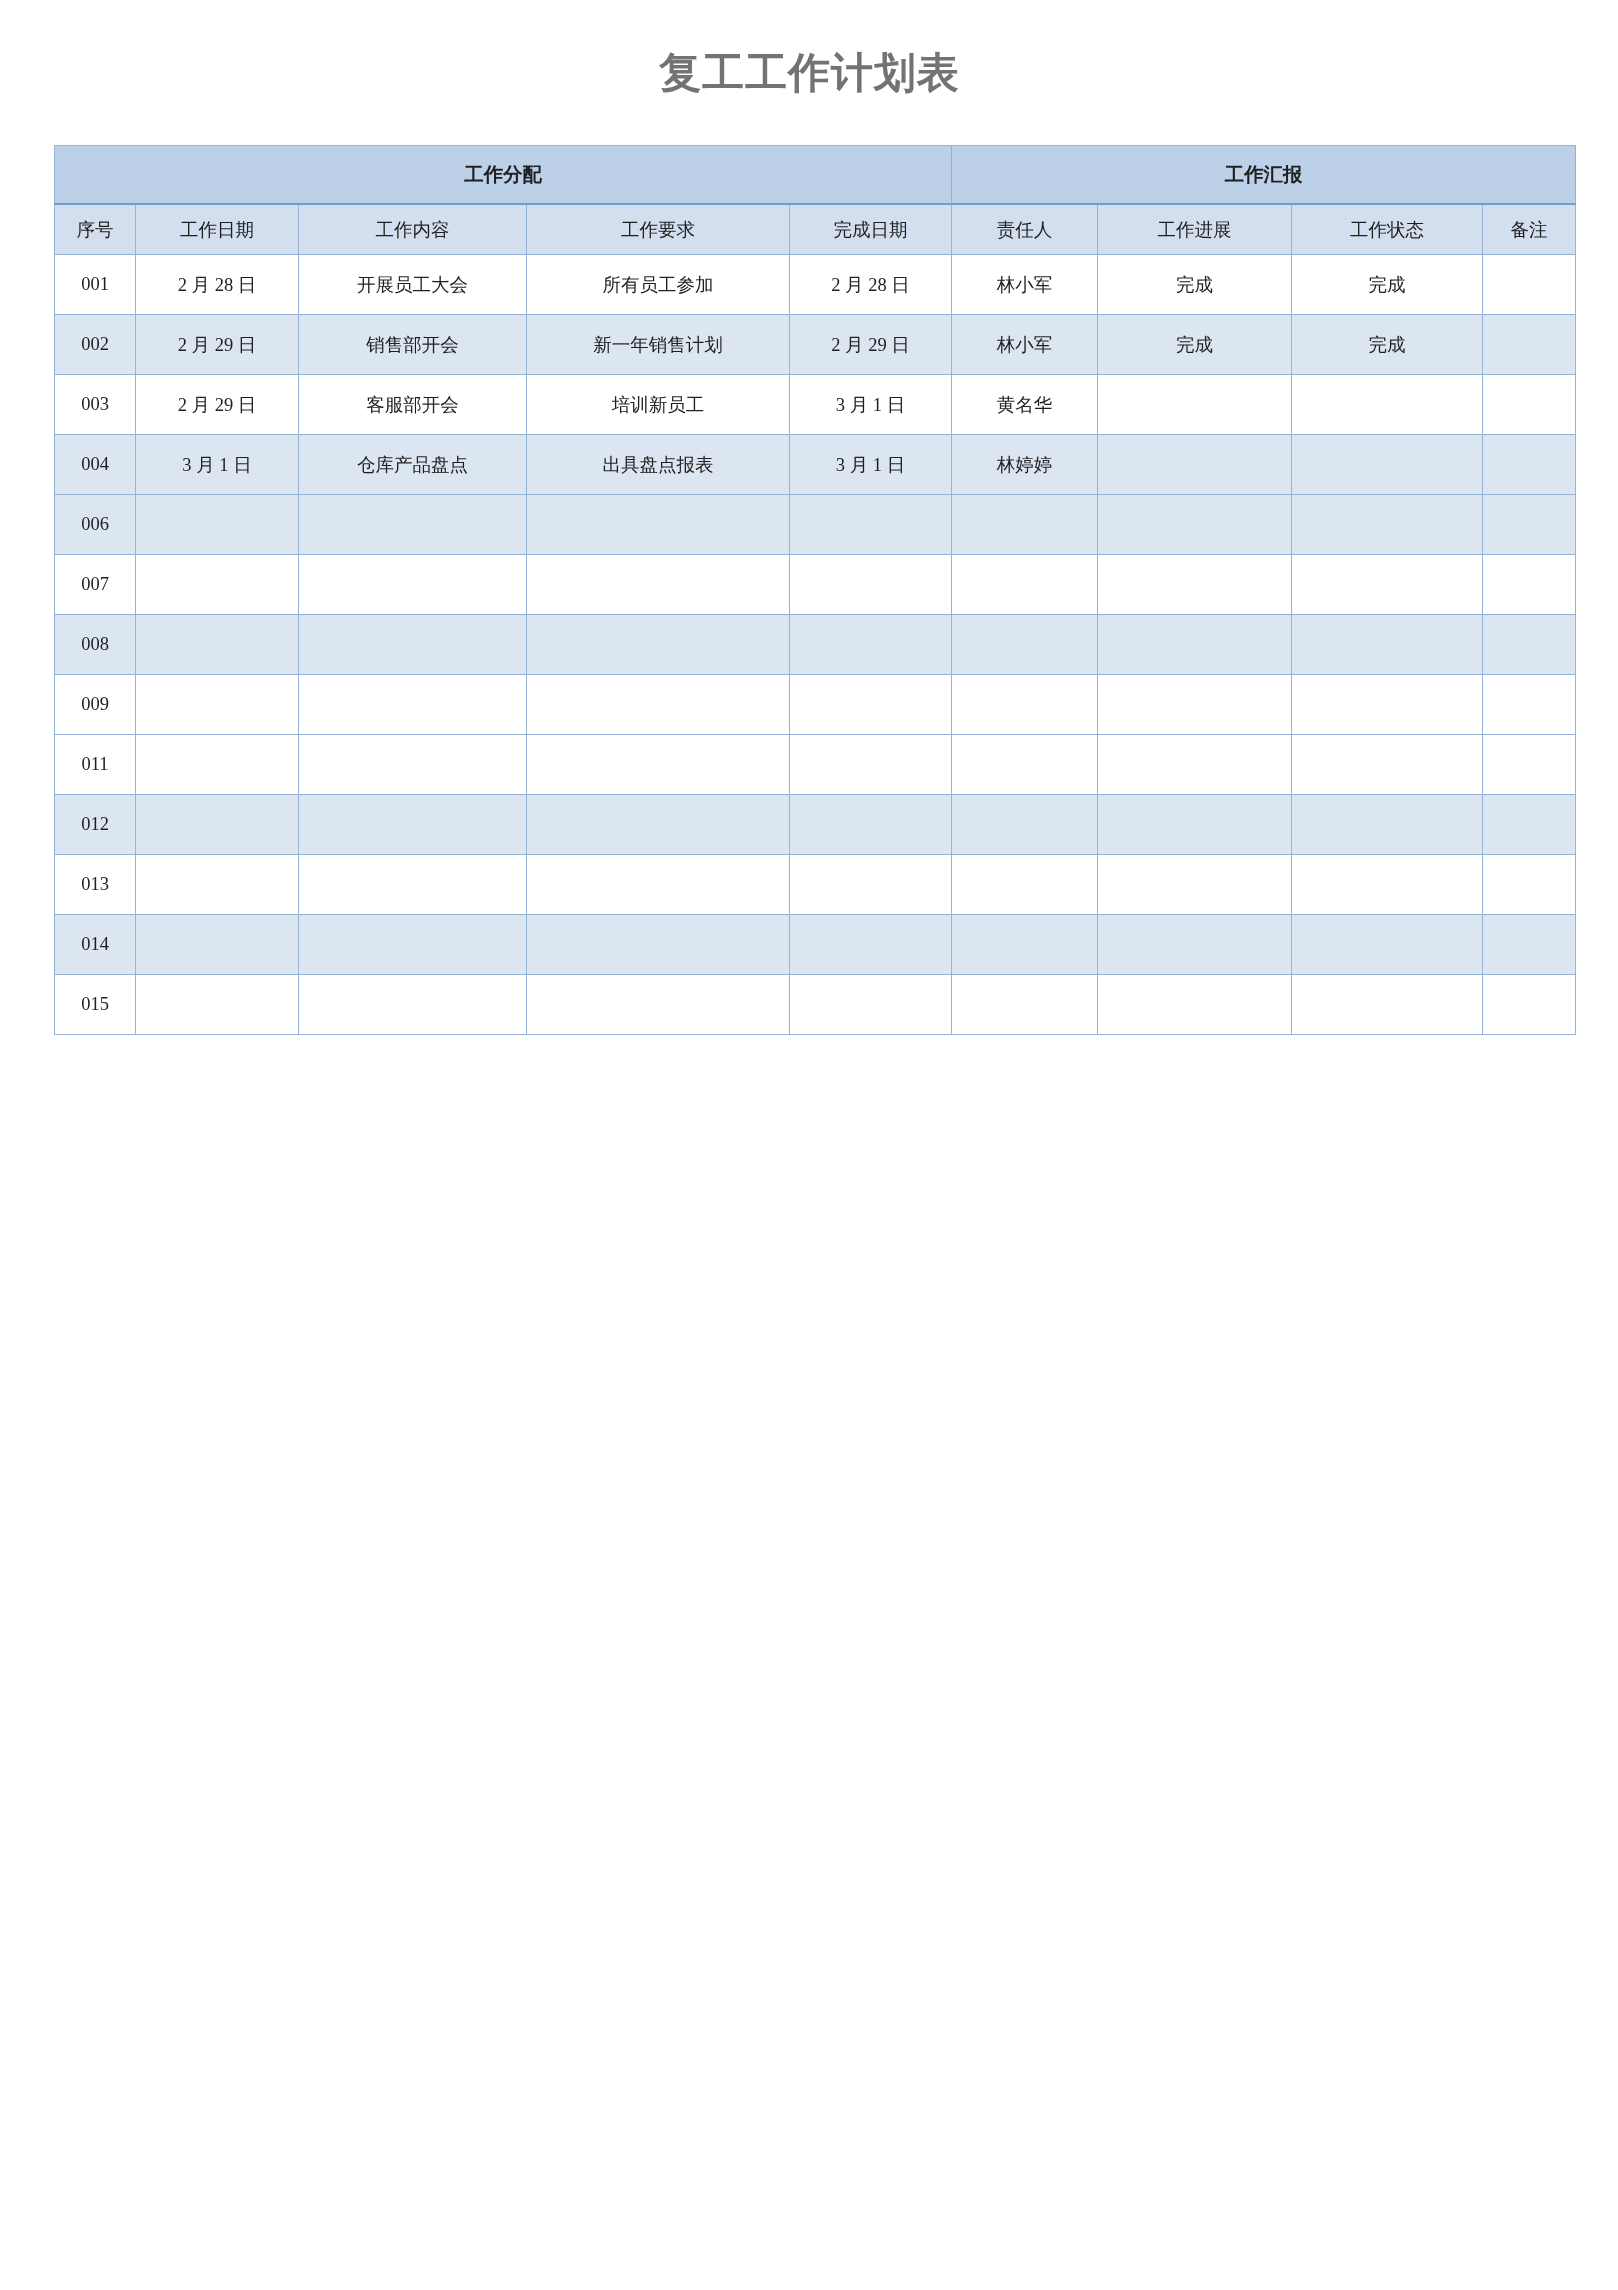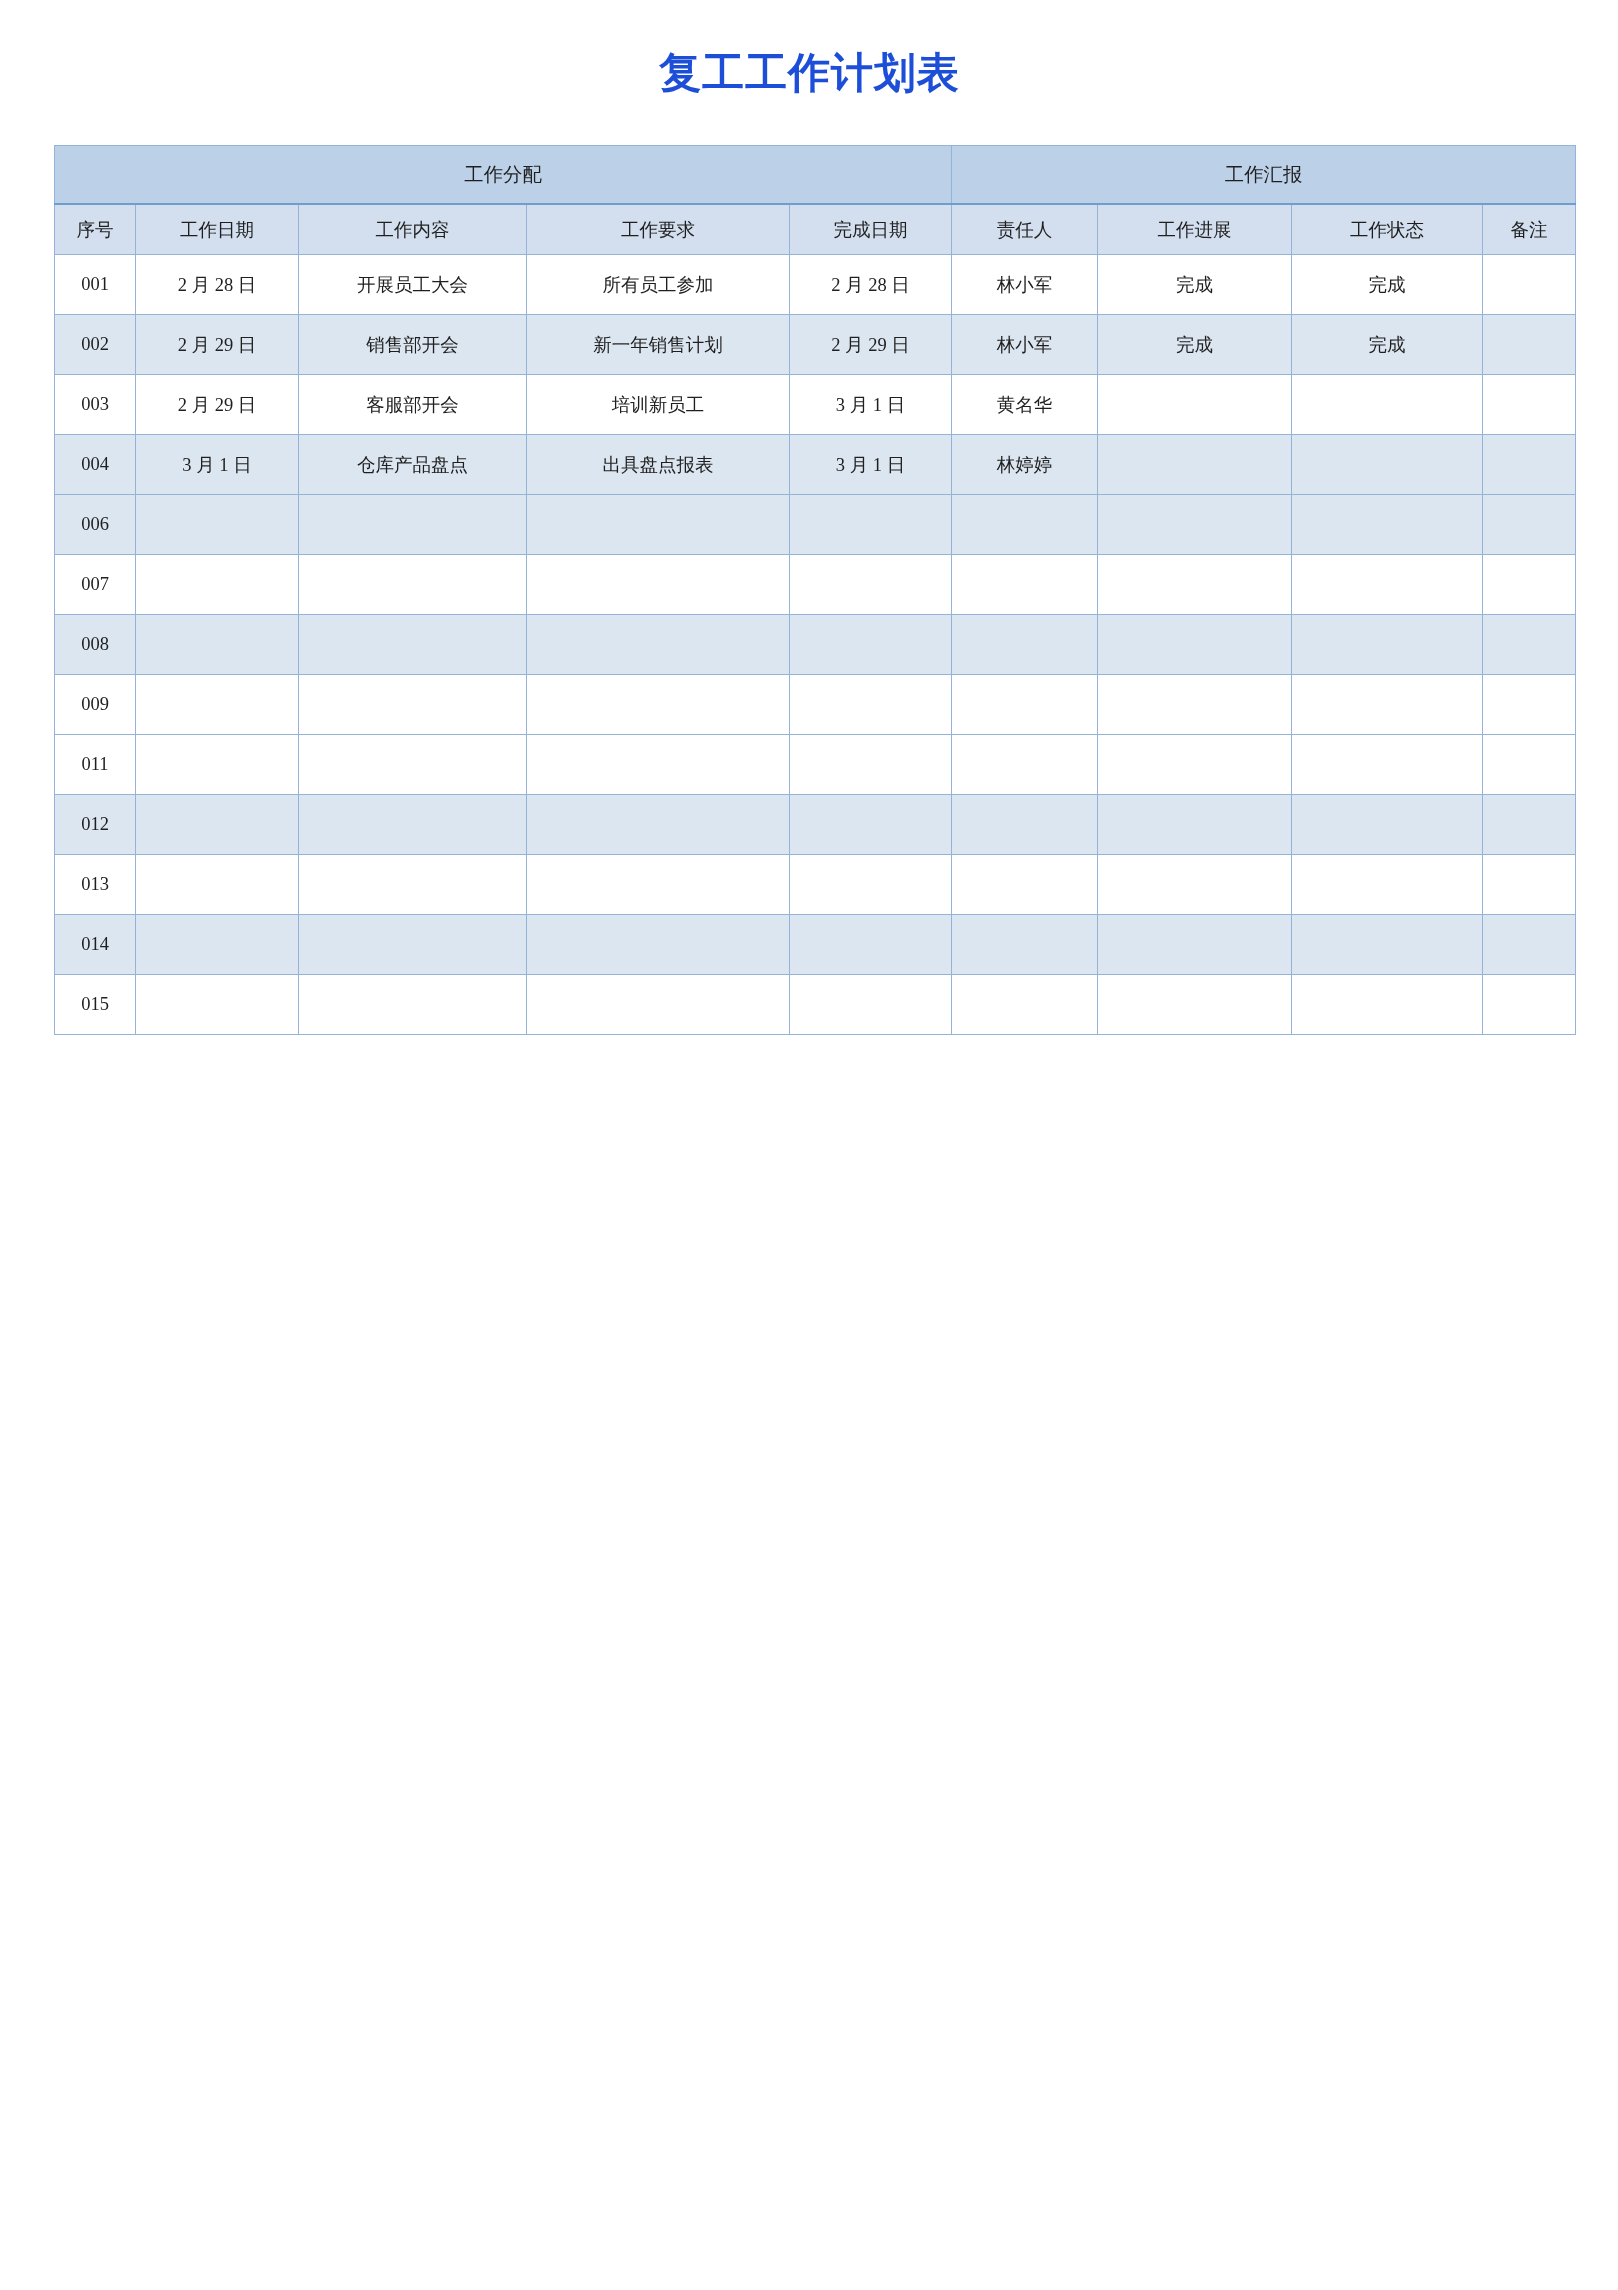--- a/index.html
+++ b/index.html
@@ -19,21 +19,21 @@
     color:var(--text);
     position:relative;
   }
   .page-title{
     margin:46px 0 0 0;
     height:54px;line-height:54px;
     text-align:center;
     font-size:42px;
     font-weight:bold;
     letter-spacing:0.9px;
-    color:#1d4ed8;
+    color:#737373;
   }
   table.plan-table{
     border-collapse:collapse;
     table-layout:fixed;
     width:1521px;
     margin:45px 0 0 54px;
     border:1.8px solid var(--outer-border);
   }
   .plan-table th,.plan-table td{
     border:0.9px solid var(--border);
@@ -41,21 +41,21 @@
     vertical-align:middle;
     font-size:18.5px;
     font-weight:normal;
     overflow:hidden;
     white-space:nowrap;
   }
   .plan-table .group-row th{
     background:var(--header-fill);
     height:58px;
     font-size:19.4px;
-    font-weight:normal;
+    font-weight:bold;
     border-bottom:2.8px solid var(--border-dark);
   }
   .plan-table .cols-row th{
     background:var(--subheader-fill);
     height:51px;
     text-align:center;
   }
   .plan-table tbody tr{height:60px;}
   .plan-table tbody tr.stripe td{background:var(--stripe-fill);}
 </style>

